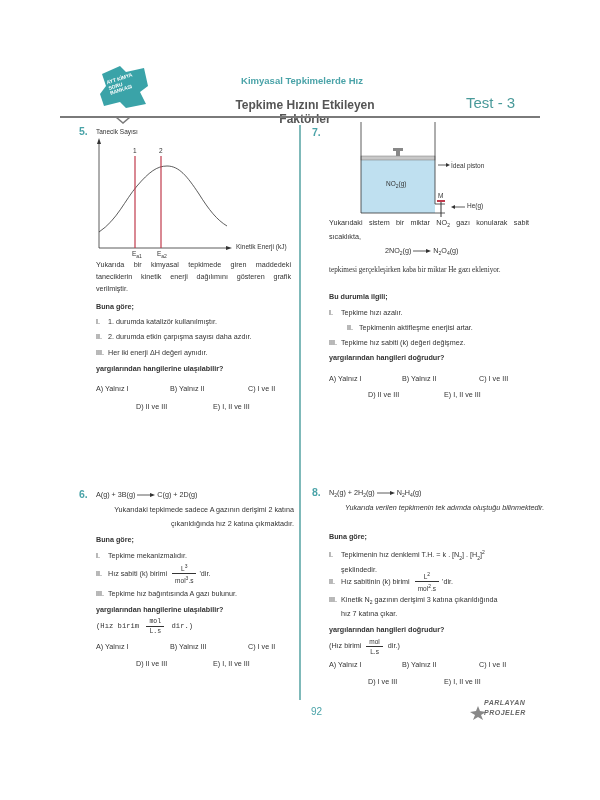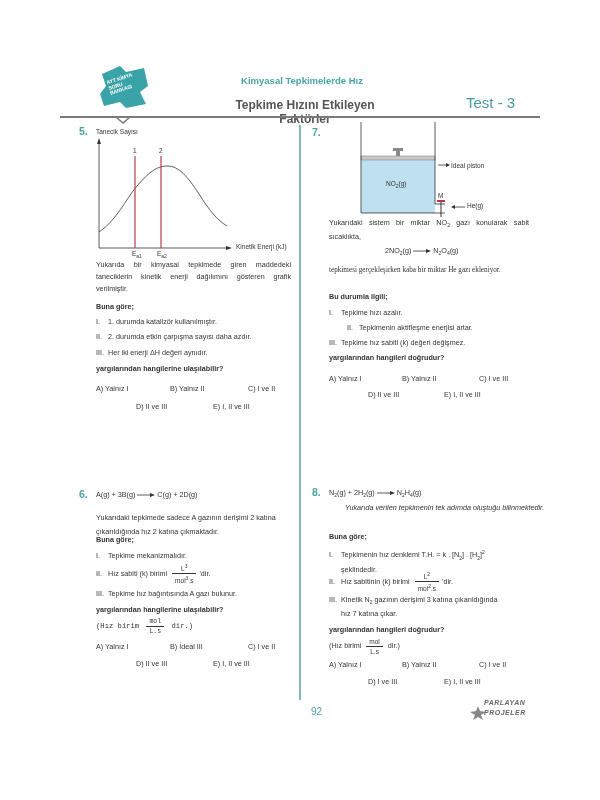--- a/index.html
+++ b/index.html
@@ -139,36 +139,36 @@
 <div class="abs" style="left:60px;top:486px;width:235px;">
   <div class="abs qnum" style="left:19px;top:2px;">6.</div>
   <div class="abs txt" style="left:36px;top:2px;">
     <span>A(g) + 3B(g)</span>
     <svg class="arrow" viewBox="0 0 18 6">
         <line x1="0" y1="3" x2="14" y2="3" stroke="#333" stroke-width="0.8"></line>
         <polygon points="18,3 13,1 13,5" fill="#333"></polygon>
       </svg>
     <span>C(g) + 2D(g)</span>
   </div>
-  <div class="abs txt" style="left:36px;top:17px;width:198px;line-height:14px;text-align:left;margin-top:8px;">Yukarıdaki tepkimede sadece A gazının derişimi 2 katına çıkarıldığında hız 2 katına çıkmaktadır.</div>
+  <div class="abs txt" style="left:36px;top:17px;width:198px;line-height:14px;text-align:right;">Yukarıdaki tepkimede sadece A gazının derişimi 2 katına çıkarıldığında hız 2 katına çıkmaktadır.</div>
   <div class="abs txt b" style="left:36px;top:47px;">Buna göre;</div>
   <div class="abs txt" style="left:36px;top:63px;"><span style="display:inline-block;width:12px;">I.</span><span>Tepkime mekanizmalıdır.</span></div>
   <div class="abs txt" style="left:36px;top:76px;">
     <span style="display:inline-block;width:12px;">II.</span><span>Hız sabiti (k) birimi</span>
     <span class="frac"><span class="num"><span>L</span><sup>3</sup></span><span class="den"><span>mol</span><sup>3</sup><span>.s</span></span></span><span>'dir.</span>
   </div>
   <div class="abs txt" style="left:36px;top:101px;"><span style="display:inline-block;width:12px;">III.</span><span>Tepkime hız bağıntısında A gazı bulunur.</span></div>
   <div class="abs txt b" style="left:36px;top:117px;">yargılarından hangilerine ulaşılabilir?</div>
   <div class="abs txt" style="left:36px;top:131px;font-family:Liberation Mono, monospace;">
     <span>(Hız birim</span>
     <span class="frac"><span class="num">mol</span><span class="den">L.s</span></span>
     <span>dir.)</span>
   </div>
   <div class="opt" style="left:36px;top:156px;">A) Yalnız I</div>
-  <div class="opt" style="left:110px;top:156px;">B) İdeal III</div>
+  <div class="opt" style="left:110px;top:156px;">B) Yalnız III</div>
   <div class="opt" style="left:188px;top:156px;">C) I ve II</div>
   <div class="opt" style="left:76px;top:173px;">D) II ve III</div>
   <div class="opt" style="left:153px;top:173px;">E) I, II ve III</div>
 </div>
 
 <div class="abs" style="left:305px;top:484px;width:240px;">
   <div class="abs qnum" style="left:7px;top:2px;">8.</div>
   <div class="abs txt" style="left:24px;top:2px;">
     <span>N</span><sub>2</sub><span>(g) + 2H</span><sub>2</sub><span>(g)</span>
     <svg class="arrow" viewBox="0 0 18 6">

